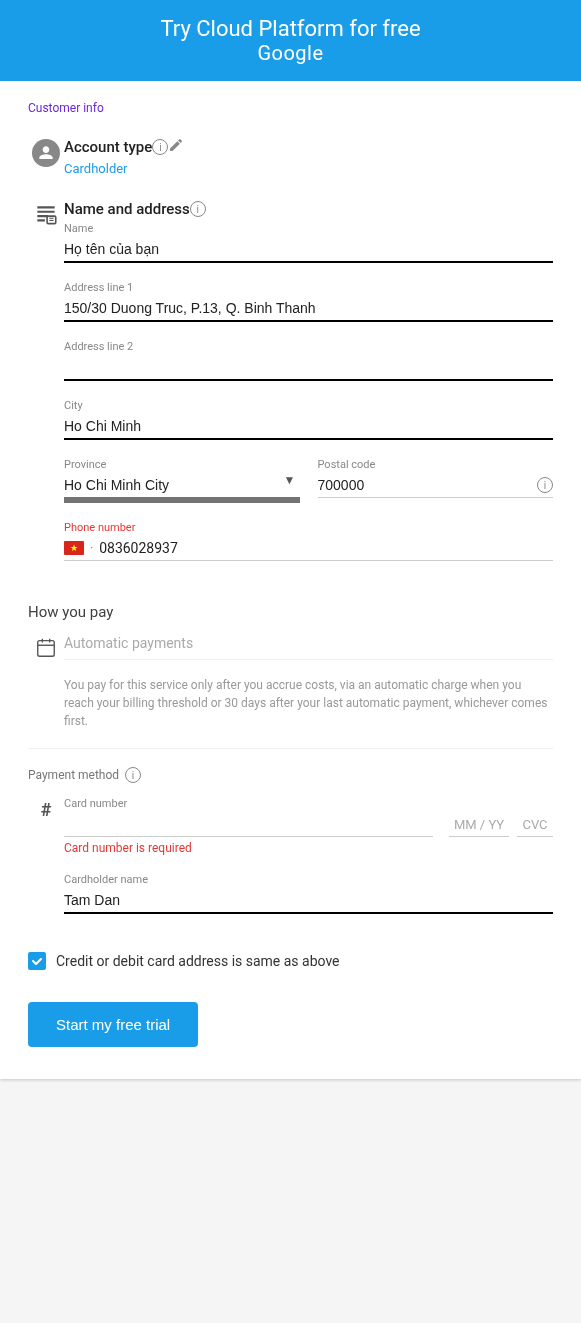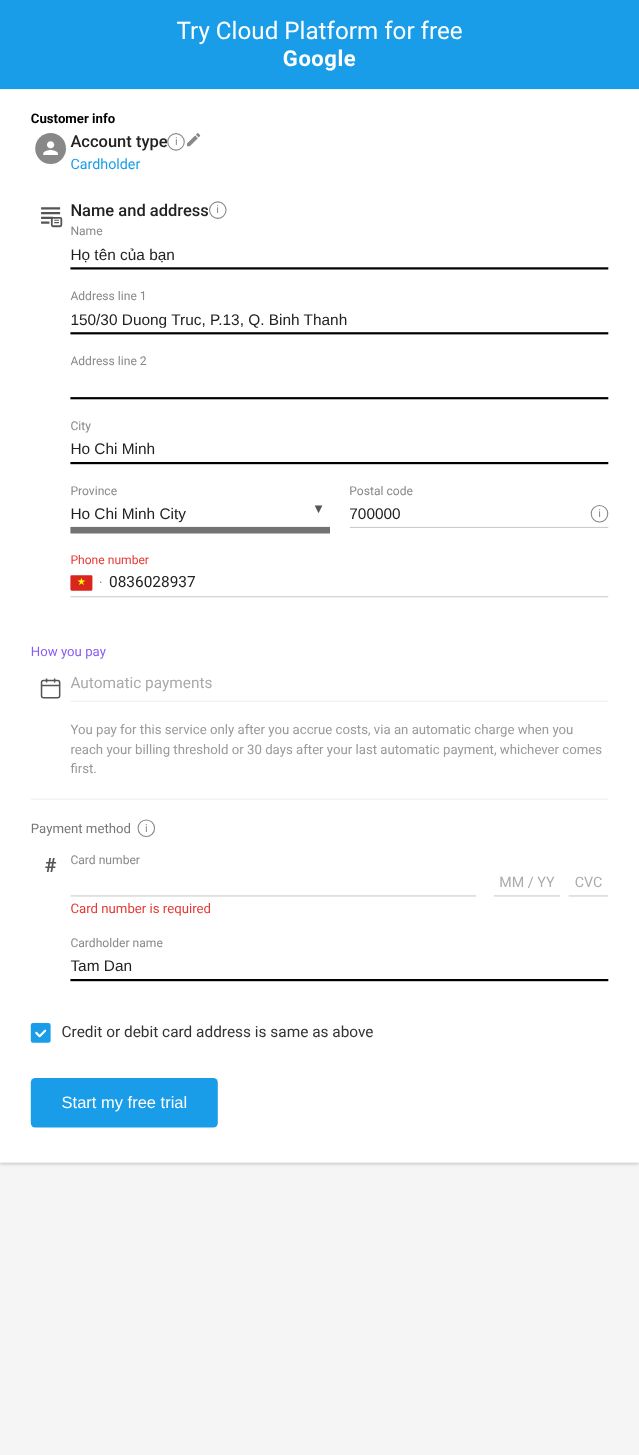--- a/index.html
+++ b/index.html
@@ -26,32 +26,32 @@
       flex-direction: column;
     }
     .header-title {
       color: #fff;
       font-size: 22px;
       font-weight: 400;
     }
     .header-logo {
       color: #fff;
       font-size: 20px;
-      font-weight: 700;
+      font-weight: 400;
       letter-spacing: 0.5px;
     }
     
     .main-content {
       padding: 20px 28px 32px 28px;
     }
     .section-label {
       font-size: 12px;
-      color: #000000;
-      margin-bottom: 4px;
-      font-weight: 700;
+      color: #6d28d9;
+      margin-bottom: 22px;
+      font-weight: 400;
     }
     
     .info-section {
       display: flex;
       align-items: flex-start;
       margin-bottom: 24px;
     }
     .section-icon {
       width: 36px;
       min-width: 36px;
@@ -189,22 +189,22 @@
     .phone-sep {
       color: #888;
       font-size: 12px;
     }
     .phone-number {
       font-size: 14px;
       color: #222;
     }
     
     .pay-section-label {
-      font-size: 12px;
-      color: #8b5cf6;
+      font-size: 15px;
+      color: #404040;
       margin-bottom: 14px;
       font-weight: 400;
       margin-top: 8px;
     }
     .pay-row {
       display: flex;
       align-items: flex-start;
       margin-bottom: 8px;
     }
     .auto-payments-label {

